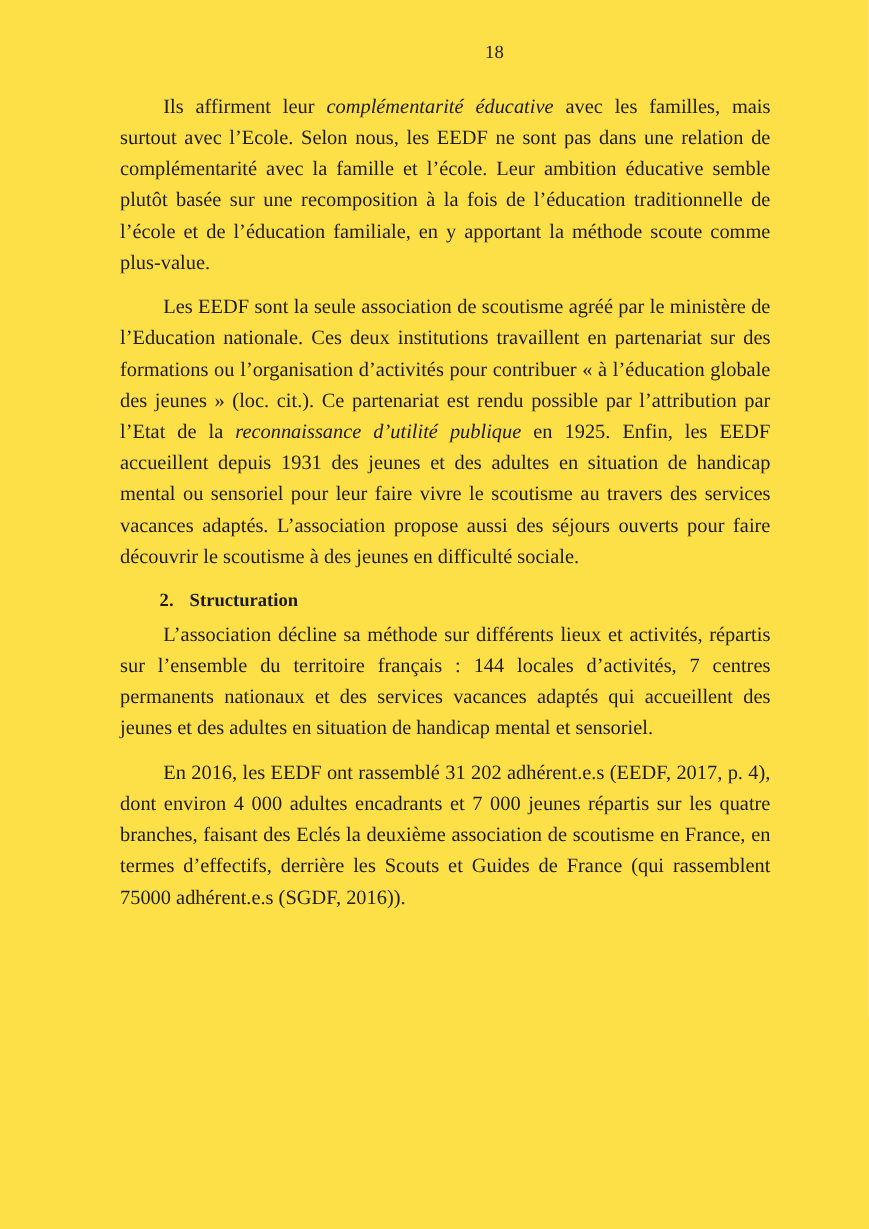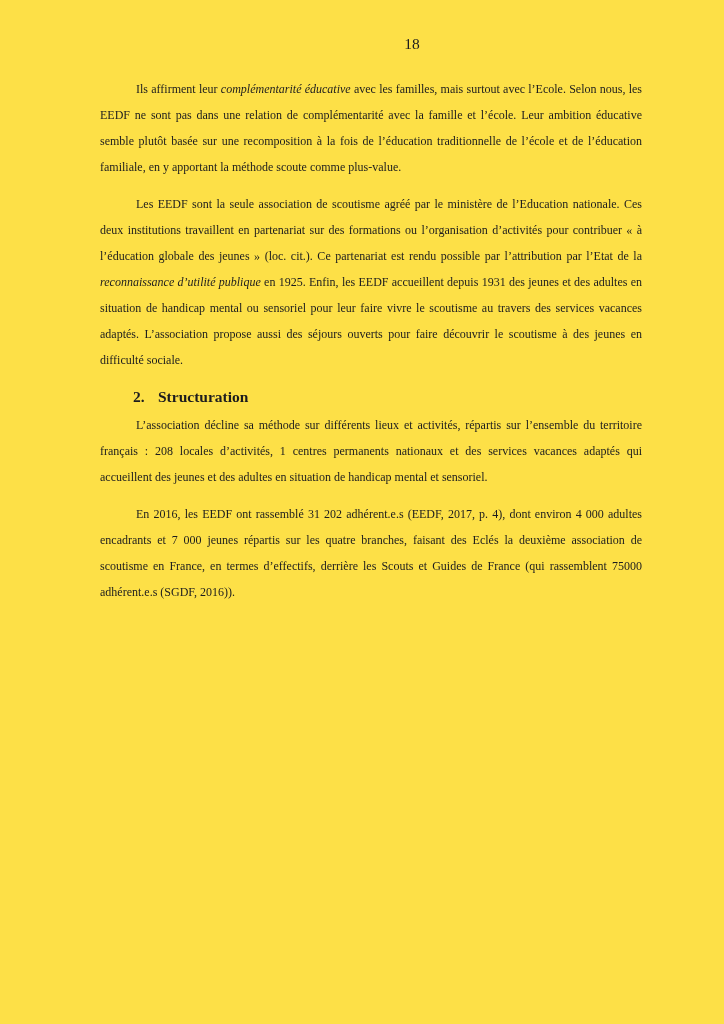--- a/index.html
+++ b/index.html
@@ -32,21 +32,21 @@
     line-height: 22px;
   }
   .content {
     position: absolute;
     top: 76px;
     left: 100px;
     width: 558px;
   }
   .content p {
     margin: 0 16px 11px 0;
-    font-size: 12px;
+    font-size: 17px;
     line-height: 26px;
     text-align: justify;
     text-indent: 36px;
   }
   .content p:last-child {
     margin-bottom: 0;
   }
   .section-heading {
     margin: 6px 0 2px 33px;
     font-size: 15.5px;
@@ -73,18 +73,18 @@
 
     <p><span>Ils affirment leur </span><span class="em">complémentarité éducative</span><span> avec les familles, mais surtout avec l’Ecole. Selon nous, les EEDF ne sont pas dans une relation de complémentarité avec la famille et l’école. Leur ambition éducative semble plutôt basée sur une recomposition à la fois de l’éducation traditionnelle de l’école et de l’éducation familiale, en y apportant la méthode scoute comme plus-value.</span></p>
 
     <p><span>Les EEDF sont la seule association de scoutisme agréé par le ministère de l’Education nationale. Ces deux institutions travaillent en partenariat sur des formations ou l’organisation d’activités pour contribuer « à l’éducation globale des jeunes » (loc. cit.). Ce partenariat est rendu possible par l’attribution par l’Etat de la </span><span class="em">reconnaissance d’utilité publique</span><span> en 1925. Enfin, les EEDF accueillent depuis 1931 des jeunes et des adultes en situation de handicap mental ou sensoriel pour leur faire vivre le scoutisme au travers des services vacances adaptés. L’association propose aussi des séjours ouverts pour faire découvrir le scoutisme à des jeunes en difficulté sociale.</span></p>
 
     <div class="section-heading">
       <span class="sec-num">2.</span>
       <span>Structuration</span>
     </div>
 
-    <p><span>L’association décline sa méthode sur différents lieux et activités, répartis sur l’ensemble du territoire français : 208 locales d’activités, 1 centres permanents nationaux et des services vacances adaptés qui accueillent des jeunes et des adultes en situation de handicap mental et sensoriel.</span></p>
+    <p><span>L’association décline sa méthode sur différents lieux et activités, répartis sur l’ensemble du territoire français : 144 locales d’activités, 7 centres permanents nationaux et des services vacances adaptés qui accueillent des jeunes et des adultes en situation de handicap mental et sensoriel.</span></p>
 
     <p><span>En 2016, les EEDF ont rassemblé 31 202 adhérent.e.s (EEDF, 2017, p. 4), dont environ 4 000 adultes encadrants et 7 000 jeunes répartis sur les quatre branches, faisant des Eclés la deuxième association de scoutisme en France, en termes d’effectifs, derrière les Scouts et Guides de France (qui rassemblent 75000 adhérent.e.s (SGDF, 2016)).</span></p>
 
   </div>
 </div>
 
 </body></html>

